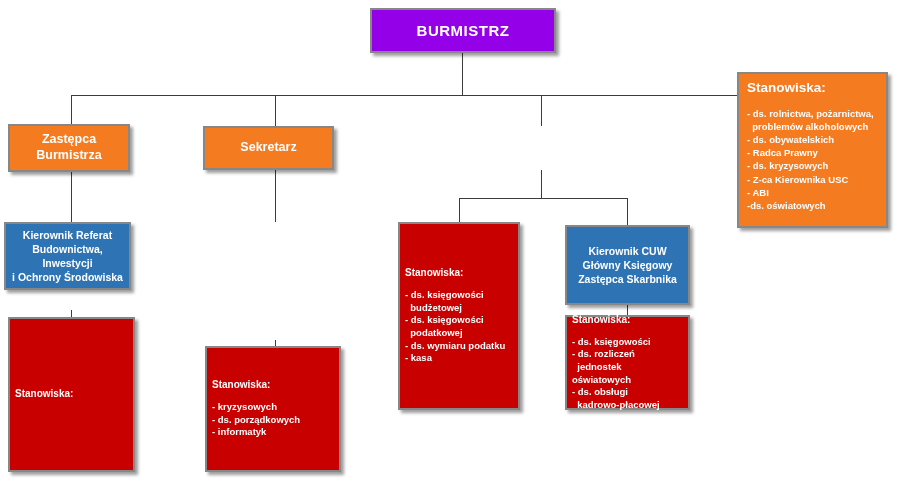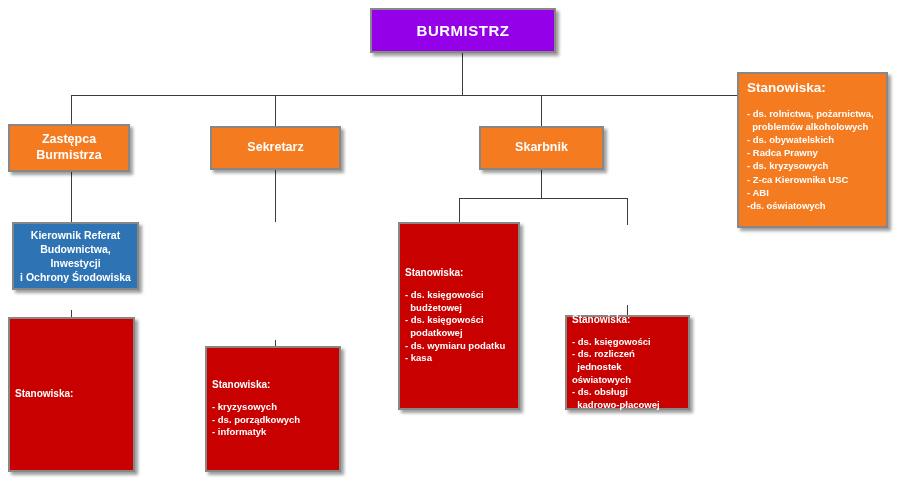--- a/index.html
+++ b/index.html
@@ -52,41 +52,38 @@
 
   <div class="box purple center" style="left:370px;top:8px;width:186px;height:45px">
     <span class="root-label">BURMISTRZ</span>
   </div>
 
   <div class="box orange center" style="left:8px;top:124px;width:122px;height:48px">
     <span class="lvl1-label pre">Zastępca
 Burmistrza</span>
   </div>
 
-  <div class="box orange center" style="left:210px;top:126px;width:131px;height:44px">
+  <div class="box orange center" style="left:203px;top:126px;width:131px;height:44px">
     <span class="lvl1-label">Sekretarz</span>
   </div>
 
-  <div class="box orange center" style="left:479px;top:126px;width:125px;height:44px">
-    <span class="lvl1-label">Skarbnik</span>
-  </div>
 
   <div class="box orange rightbox" style="left:737px;top:72px;width:151px;height:156px">
     <div class="list-title">Stanowiska:</div>
     <div class="list-lines">- ds. rolnictwa, pożarnictwa,
   problemów alkoholowych
 - ds. obywatelskich
 - Radca Prawny
 - ds. kryzysowych
 - Z-ca Kierownika USC
 - ABI
 -ds. oświatowych</div>
   </div>
 
-  <div class="box blue center" style="left:12px;top:222px;width:127px;height:68px">
+  <div class="box blue center" style="left:4px;top:222px;width:127px;height:68px">
     <span class="blue-label pre">Kierownik Referat
 Budownictwa,
 Inwestycji
 i Ochrony Środowiska</span>
   </div>
 
   <div class="box red list" style="left:8px;top:317px;width:127px;height:155px">
     <div class="list-title">Stanowiska:</div>
   </div>
 
@@ -101,20 +98,25 @@
   <div class="box red list" style="left:398px;top:222px;width:122px;height:188px">
     <div class="list-title">Stanowiska:</div>
     <div class="list-lines">- ds. księgowości
   budżetowej
 - ds. księgowości
   podatkowej
 - ds. wymiaru podatku
 - kasa</div>
   </div>
 
+  <div class="box blue center" style="left:565px;top:225px;width:125px;height:80px">
+    <span class="blue-label pre">Kierownik CUW
+Główny Księgowy
+Zastępca Skarbnika</span>
+  </div>
 
   <div class="box red list" style="left:565px;top:315px;width:125px;height:95px">
     <div class="list-title">Stanowiska:</div>
     <div class="list-lines">- ds. księgowości
 - ds. rozliczeń
   jednostek oświatowych
 - ds. obsługi
   kadrowo-płacowej</div>
   </div>
 

